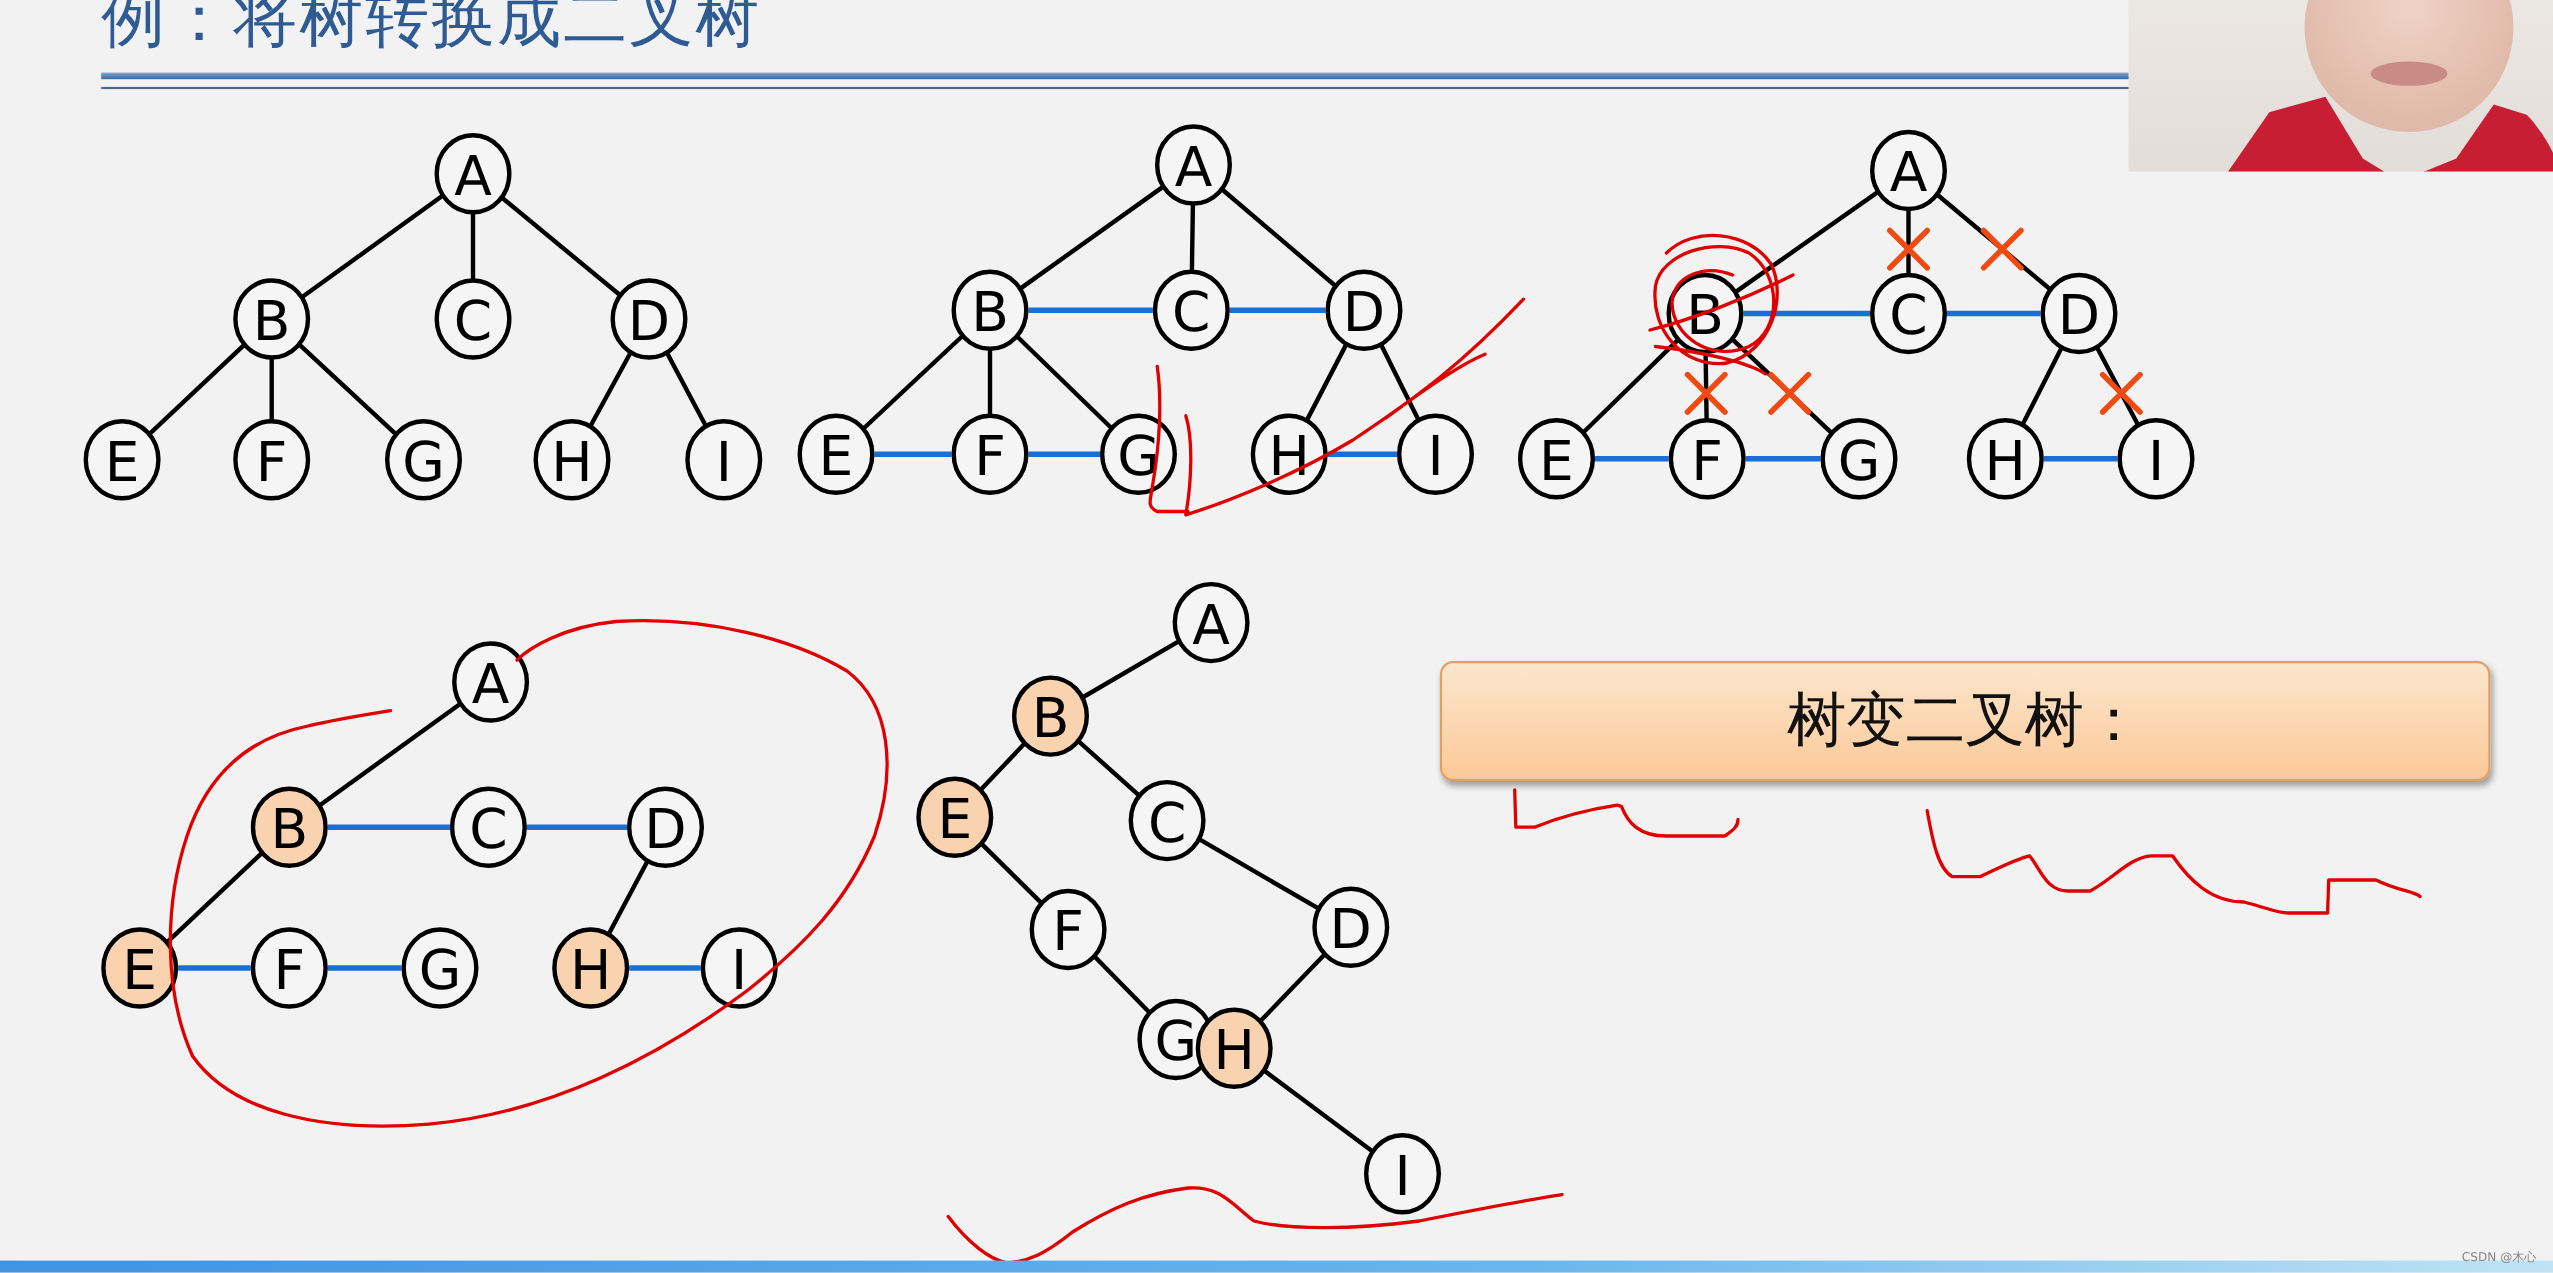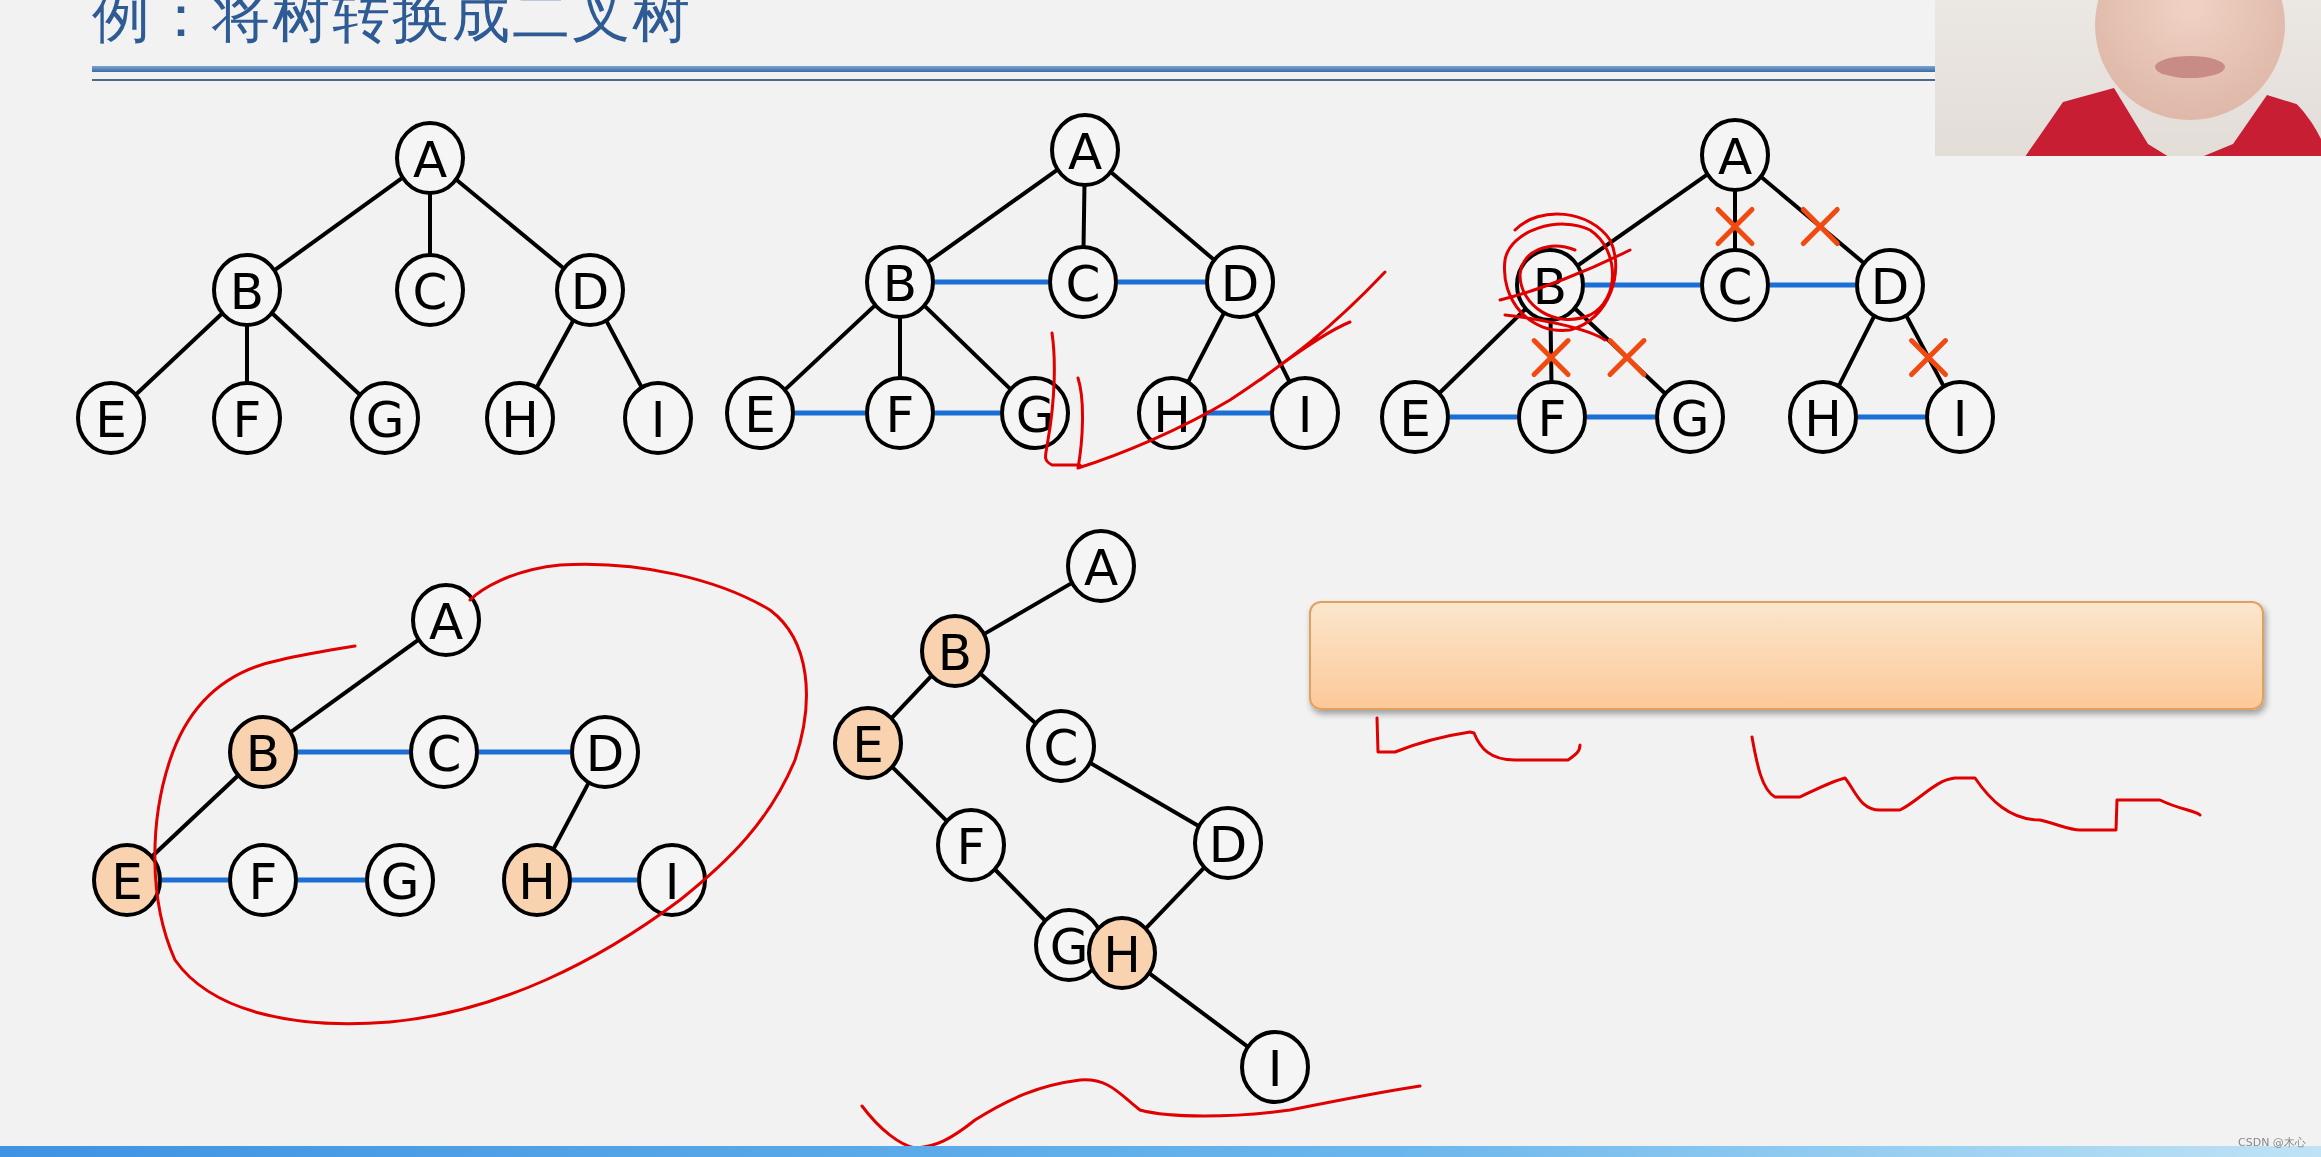--- a/index.html
+++ b/index.html
@@ -344,16 +344,17 @@
     <path d="M1052,333 C1056,360 1055,400 1048,440 C1046,455 1042,460 1052,465 L1080,465 M1078,378 C1085,400 1083,440 1078,468 C1120,455 1180,430 1230,400 C1290,360 1330,330 1385,272 M1260,380 C1300,350 1330,330 1350,322"></path>
     <path d="M1515,230 C1540,205 1590,210 1610,240 C1625,270 1610,320 1570,330 C1530,335 1500,300 1505,260 C1510,230 1560,215 1590,230 C1620,250 1620,300 1590,315 C1555,330 1520,305 1520,275 C1522,250 1550,240 1575,250 M1500,300 C1540,290 1590,270 1630,250 M1505,315 C1550,320 1590,330 1605,340"></path>
     <path d="M355,646 C330,650 300,655 280,660 C230,670 190,700 170,760 C150,820 148,900 175,960 C210,1010 290,1030 390,1022 C500,1012 600,960 680,900 C730,860 770,820 795,760 C815,700 810,640 770,610 C720,580 640,560 560,565 C510,570 480,590 470,600"></path>
     <path d="M862,1106 C880,1130 900,1145 915,1148 C935,1147 950,1140 975,1120 C1010,1098 1040,1085 1080,1080 C1110,1078 1120,1095 1140,1110 C1170,1118 1230,1118 1290,1110 C1340,1100 1380,1092 1420,1086"></path>
     <path d="M1377,718 L1378,752 L1395,752 C1420,742 1450,735 1470,732 L1474,733 C1480,748 1490,760 1515,760 L1568,760 C1575,755 1580,752 1580,745"></path>
     <path d="M1752,737 C1757,765 1762,790 1775,797 L1800,797 C1815,790 1830,782 1845,778 C1855,790 1860,810 1880,810 L1900,810 C1920,800 1935,780 1955,778 L1975,778 C1990,800 2010,820 2040,820 C2060,825 2070,830 2080,830 L2116,830 L2117,800 L2160,800 C2180,810 2195,810 2200,815"></path>
   </g>
 </svg>
 
 <div class="rule-box">
+  <span class="rule-lead">树变二叉树：</span>
 </div>
 
 <div class="bottom-bar"></div>
 <div class="watermark">CSDN @木心</div>
 
 </body></html>

